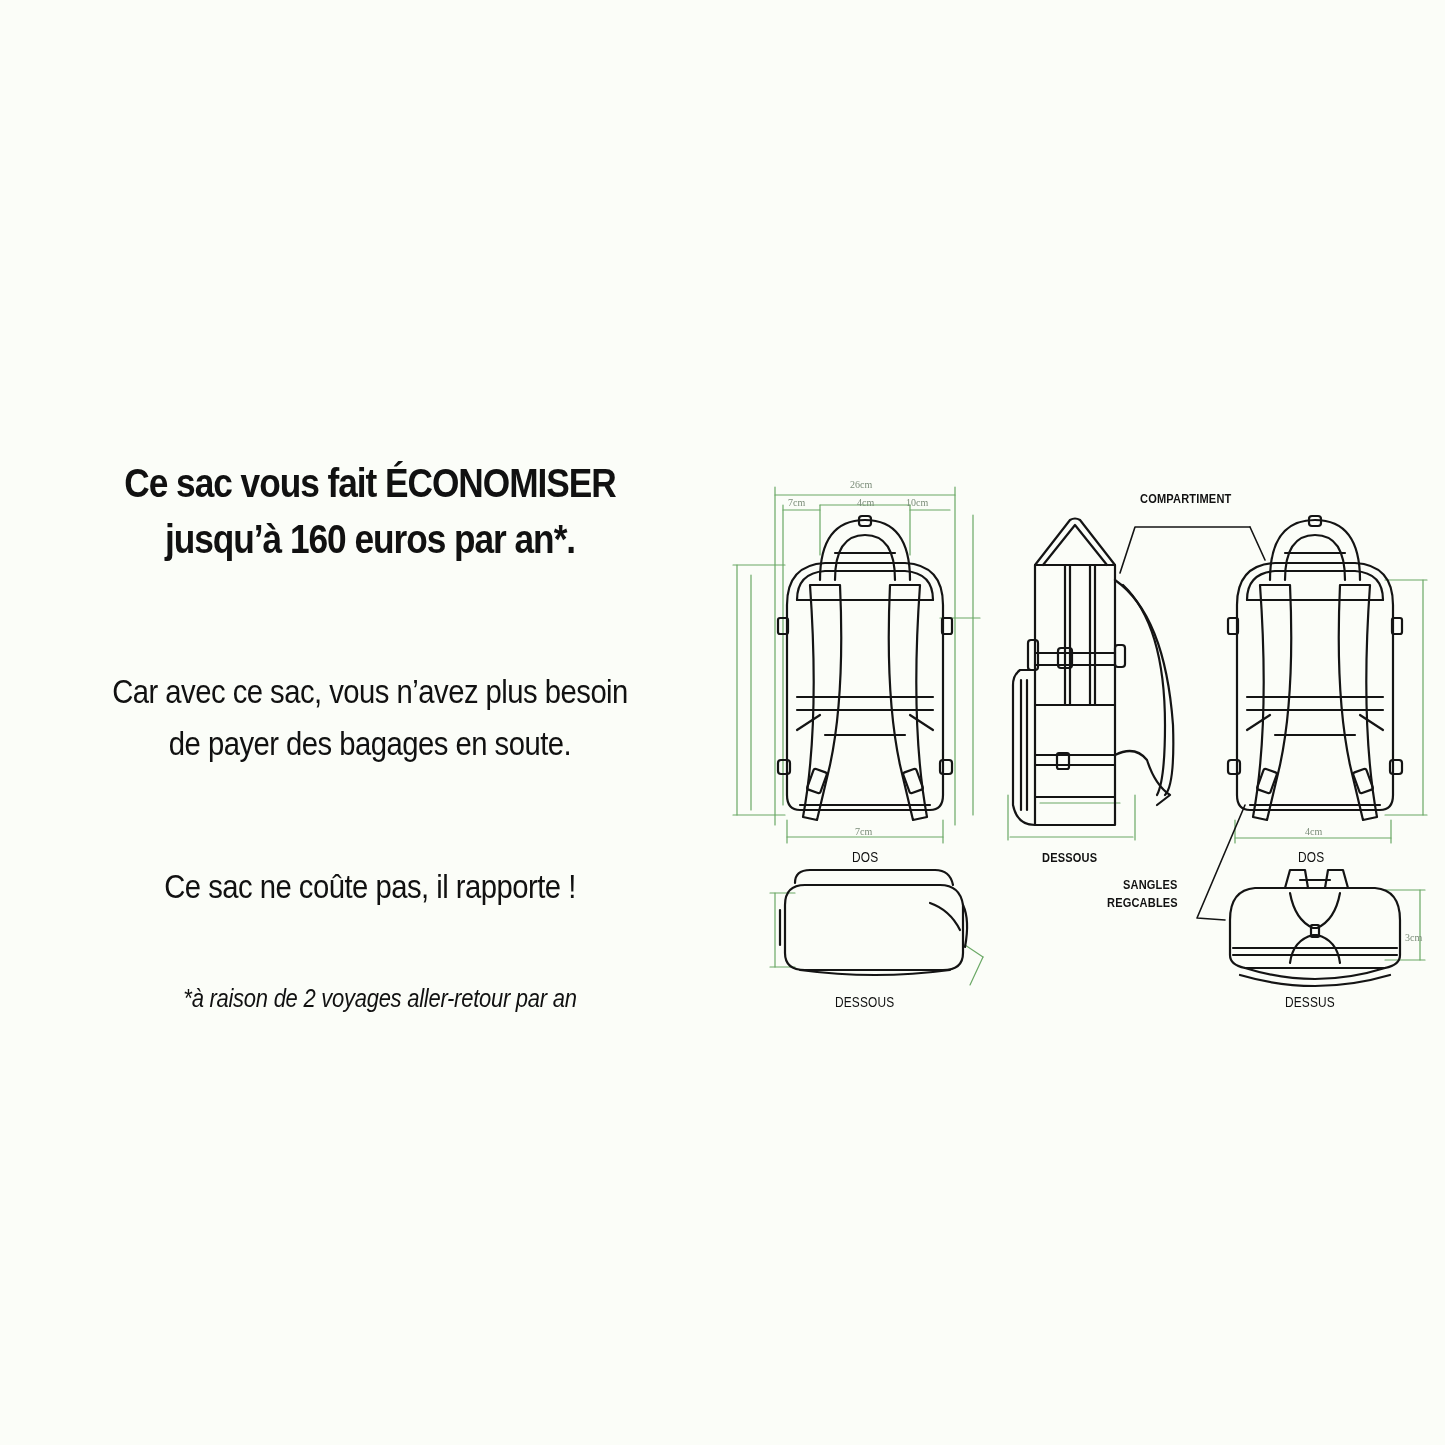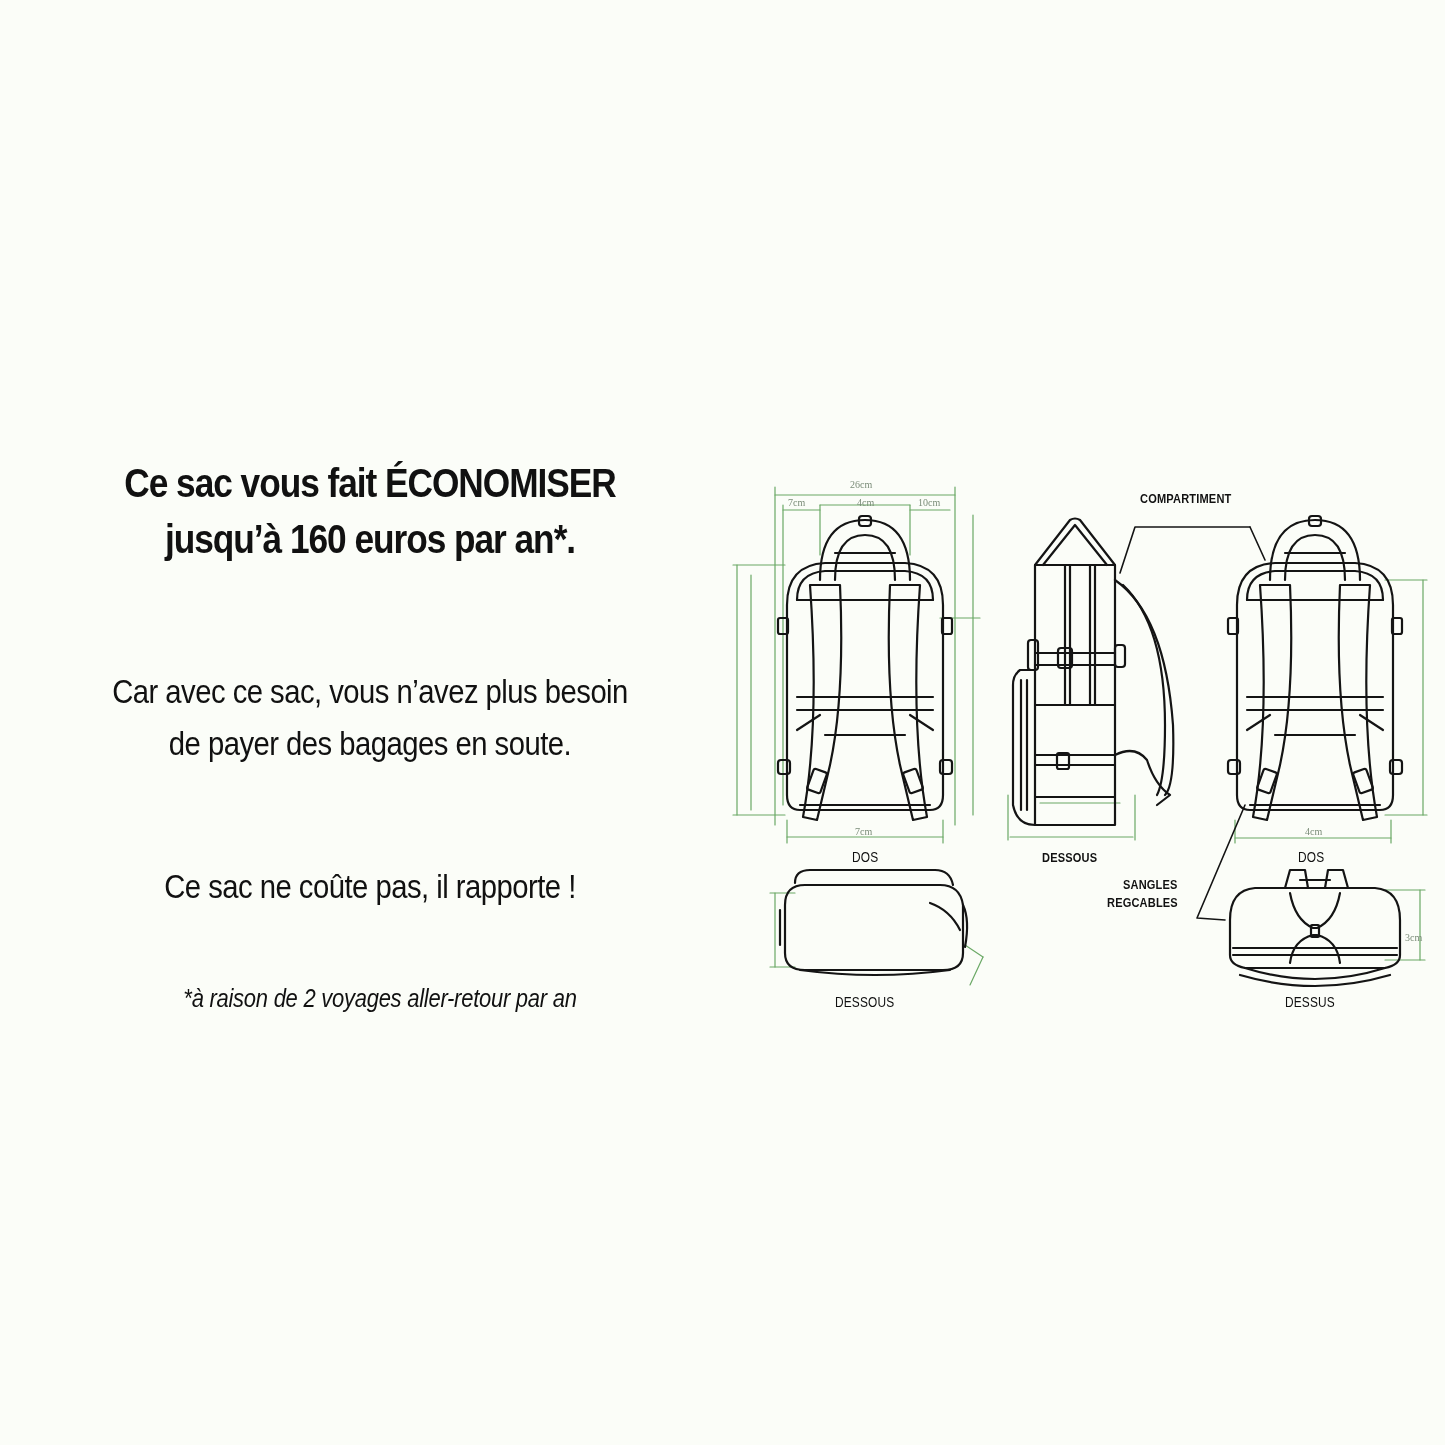--- a/index.html
+++ b/index.html
@@ -274,21 +274,21 @@
       <path d="M565,498 Q568,475 588,470 L592,470 Q612,475 615,498"></path>
       <rect x="586" y="460" width="8" height="12" rx="1"></rect>
       <line x1="508" y1="483" x2="672" y2="483"></line>
       <line x1="508" y1="490" x2="672" y2="490"></line>
     </g>
   </svg>
 
   <span class="dim-lbl" style="left:125px;top:14px;">26cm</span>
   <span class="dim-lbl" style="left:63px;top:32px;">7cm</span>
   <span class="dim-lbl" style="left:132px;top:32px;">4cm</span>
-  <span class="dim-lbl" style="left:193px;top:32px;">10cm</span>
+  <span class="dim-lbl" style="left:181px;top:32px;">10cm</span>
   <span class="dim-lbl" style="left:130px;top:361px;">7cm</span>
   <span class="dim-lbl" style="left:580px;top:361px;">4cm</span>
   <span class="dim-lbl" style="left:680px;top:467px;">3cm</span>
 
   <span class="lbl lbl-bold" style="left:415px;top:26px;">COMPARTIMENT</span>
   <span class="lbl" style="left:127px;top:384px;">DOS</span>
   <span class="lbl lbl-bold" style="left:317px;top:385px;">DESSOUS</span>
   <span class="lbl" style="left:573px;top:384px;">DOS</span>
   <span class="lbl lbl-bold" style="left:398px;top:412px;">SANGLES</span>
   <span class="lbl lbl-bold" style="left:382px;top:430px;">REGCABLES</span>

